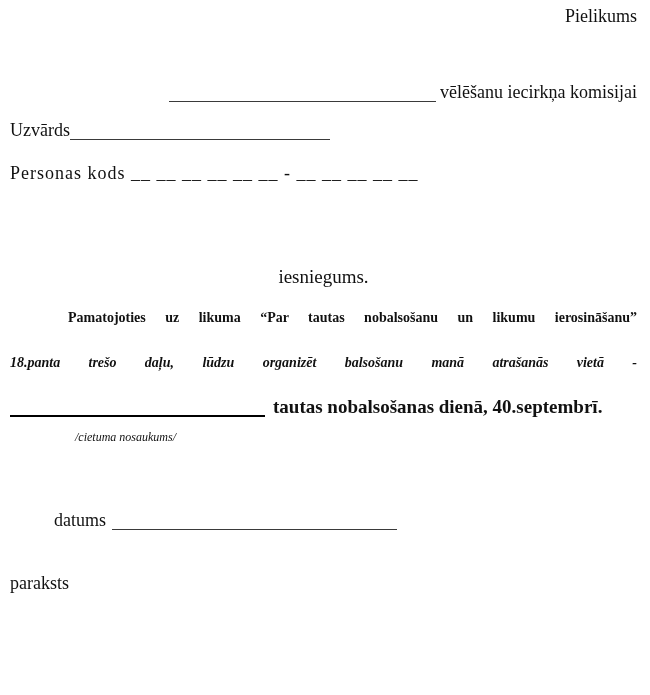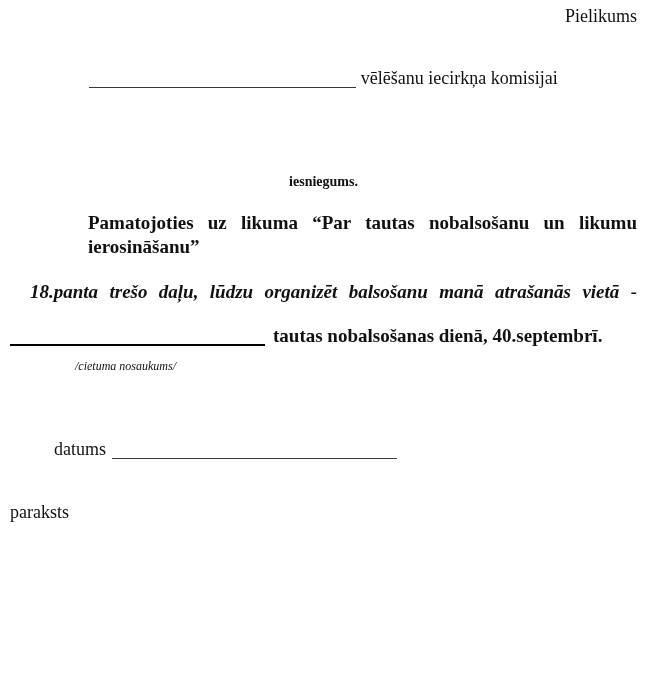--- a/index.html
+++ b/index.html
@@ -18,22 +18,22 @@
     line-height: 24px;
     box-sizing: border-box;
     padding: 0 13px 0 10px;
     overflow: hidden;
   }
   .annex {
     margin-top: 4px;
     text-align: right;
   }
   .addressee {
-    margin-top: 38px;
-    text-align: center;
+    margin-top: 52px;
+    text-align: right;
     white-space: nowrap;
   }
   .blank {
     display: inline-block;
     border-bottom: 1px solid #3a3a3a;
     vertical-align: -4px;
   }
   .blank.bold-line {
     border-bottom-width: 2px;
     border-bottom-color: #000000;
@@ -41,29 +41,28 @@
   .addressee .blank { width: 267px; }
   .field { white-space: nowrap; }
   .field-vards { margin-top: 80px; }
   .field-vards .blank { width: 285px; margin-left: 6px; }
   .field-uzvards { margin-top: 14px; }
   .field-uzvards .blank { width: 260px; }
   .field-kods { margin-top: 19px; letter-spacing: 1px; }
   .heading {
     margin-top: 80px;
     text-align: center;
-    font-weight: bold;
-    font-size: 14px;
+    font-weight: normal;
+    font-size: 19px;
   }
   .body-line {
     font-weight: bold;
-    font-size: 19px;
+    font-size: 14px;
     text-align: justify;
     text-align-last: justify;
-    margin-left: 20px;
   }
   .body-line1 {
     margin-top: 17px;
     padding-left: 58px;
   }
   .body-line2 {
     margin-top: 21px;
     font-style: italic;
   }
   .body-line3 {
@@ -90,21 +89,28 @@
 <div class="page">
 
   <div class="annex">Pielikums</div>
 
   <div class="addressee">
     <span class="blank"></span>
     <span>vēlēšanu iecirkņa komisijai</span>
   </div>
 
 
+  <div class="field field-uzvards">
+    <span>Uzvārds</span><span class="blank"></span>
+  </div>
 
+  <div class="field field-kods">
+    <span>Personas kods</span>
+    <span>__ __ __ __ __ __ - __ __ __ __ __</span>
+  </div>
 
   <div class="heading">iesniegums.</div>
 
   <div class="body-line body-line1">Pamatojoties uz likuma “Par tautas nobalsošanu un likumu ierosināšanu”</div>
 
   <div class="body-line body-line2">18.panta trešo daļu, lūdzu organizēt balsošanu manā atrašanās vietā -</div>
 
   <div class="body-line3">
     <span class="blank bold-line"></span><span>tautas nobalsošanas dienā, 40.septembrī.</span>
   </div>

